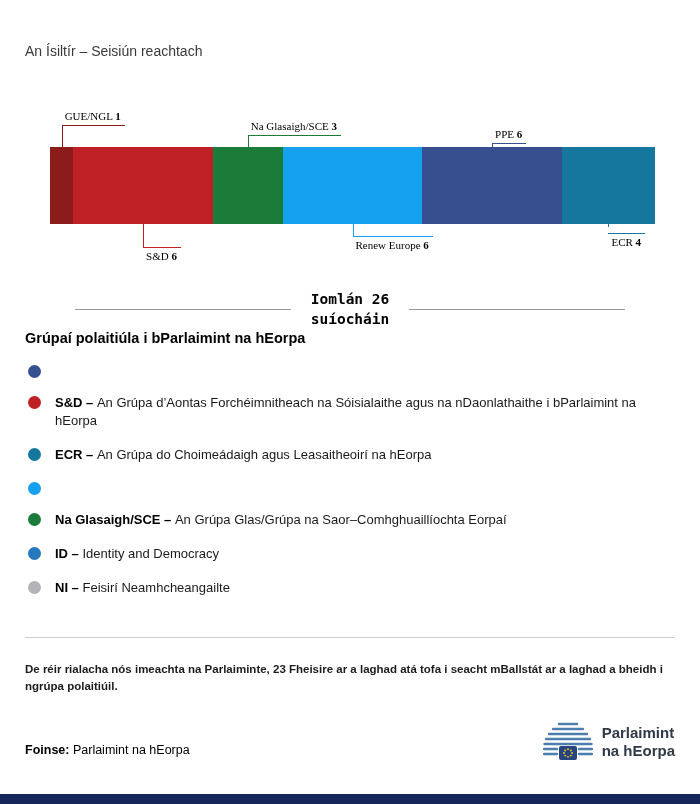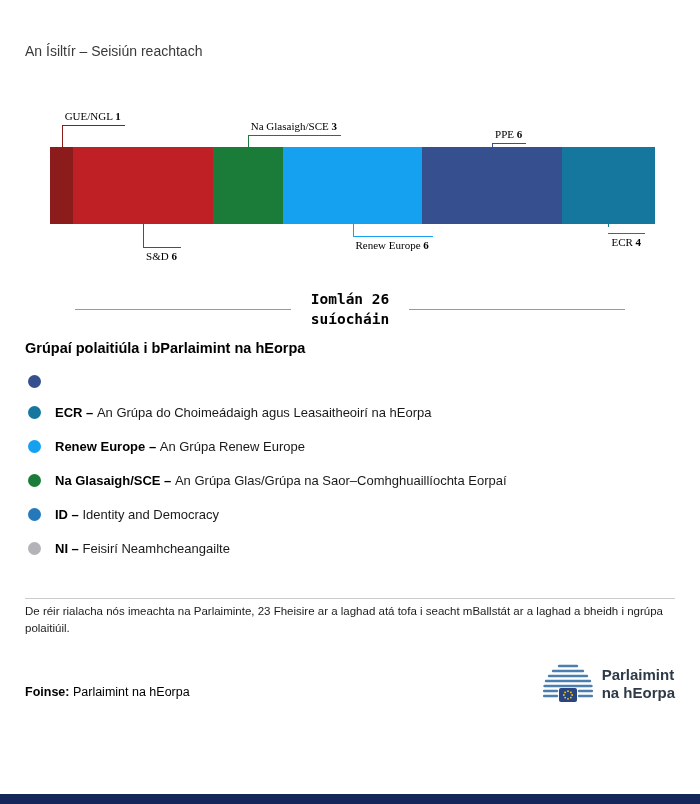--- a/index.html
+++ b/index.html
@@ -28,30 +28,30 @@
 
   
   .total-row { display:flex; align-items:center; gap:20px; margin:12px 50px 0 50px; }
   .hline { flex:1; height:1px; background:#9a9a9a; }
   .total-text {
     font-family:"DejaVu Sans Mono", monospace; font-weight:bold;
     font-size:14.5px; line-height:1.4; text-align:center;
   }
 
   
-  .legend-heading { font-size:14.5px; font-weight:bold; margin-top:10px; }
+  .legend-heading { font-size:14.5px; font-weight:bold; margin-top:0; }
   .legend { margin-top:17px; }
   .legend-item { display:flex; align-items:flex-start; margin-bottom:16px; font-size:13px; line-height:18px; color:#1a1a1a; }
   .dot { width:13px; height:13px; border-radius:50%; margin:2px 14px 0 3px; flex-shrink:0; }
   .legend-text { max-width:615px; }
   .legend-text b { color:#000; }
 
   
   .footer-rule { height:1px; background:#cccccc; margin-top:40px; }
-  .note { font-size:11.5px; color:#1c1c1c; line-height:1.5; margin-top:4px; max-width:648px; }
+  .note { font-size:11.5px; color:#1c1c1c; line-height:1.5; margin-top:23px; max-width:648px;font-weight:bold; }
   .source-row { display:flex; justify-content:space-between; align-items:flex-end; margin-top:26px; }
   .source { font-size:12.5px; margin-bottom:6px; }
   .logo { display:flex; align-items:center; gap:9px; }
   .logo-text { font-size:15px; font-weight:bold; color:#2e3a47; line-height:1.2; }
 
   .bottom-bar { position:absolute; left:0; bottom:0; width:100%; height:10px; background:#14265a; }
 </style>
 </head>
 <body>
 
@@ -92,26 +92,29 @@
     </div>
     <div class="hline"></div>
   </div>
 
   <div class="legend-heading">Grúpaí polaitiúla i bParlaimint na hEorpa</div>
   <div class="legend" id="legend">
       <div class="legend-item">
         <span class="dot" style="background: rgb(54, 80, 143);"></span>
       </div>
       <div class="legend-item">
+        <span class="dot" style="background: rgb(191, 32, 38);"></span>
+        <div class="legend-text"><b>S&amp;D – </b><span>An Grúpa d’Aontas Forchéimnitheach na Sóisialaithe agus na nDaonlathaithe i bParlaimint na hEorpa</span></div>
+      </div>
+      <div class="legend-item">
         <span class="dot" style="background: rgb(21, 119, 158);"></span>
         <div class="legend-text"><b>ECR – </b><span>An Grúpa do Choimeádaigh agus Leasaitheoirí na hEorpa</span></div>
       </div>
       <div class="legend-item">
         <span class="dot" style="background: rgb(22, 160, 240);"></span>
-        <div class="legend-text"><b>Renew Europe – </b><span>An Grúpa Renew Europe</span></div>
       </div>
       <div class="legend-item">
         <span class="dot" style="background: rgb(27, 124, 58);"></span>
         <div class="legend-text"><b>Na Glasaigh/SCE – </b><span>An Grúpa Glas/Grúpa na Saor–Comhghuaillíochta Eorpaí</span></div>
       </div>
       <div class="legend-item">
         <span class="dot" style="background: rgb(37, 120, 187);"></span>
         <div class="legend-text"><b>ID – </b><span>Identity and Democracy</span></div>
       </div>
       <div class="legend-item">

